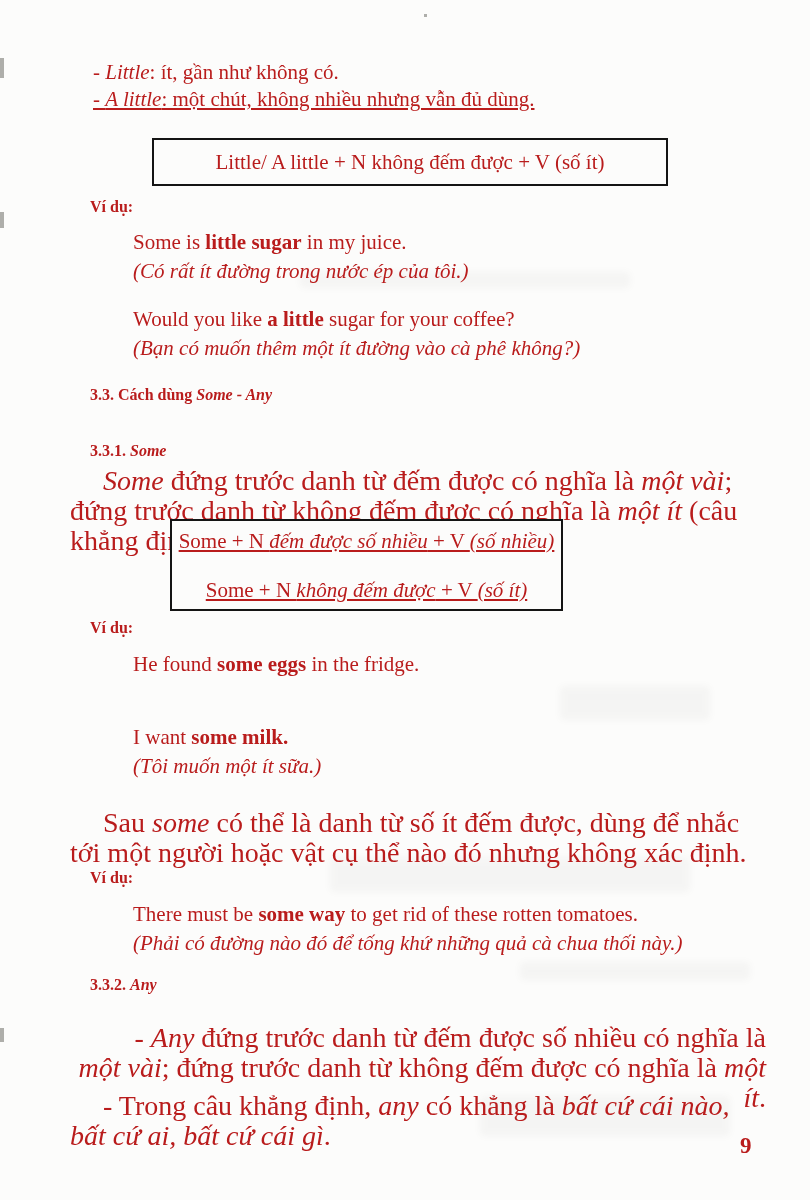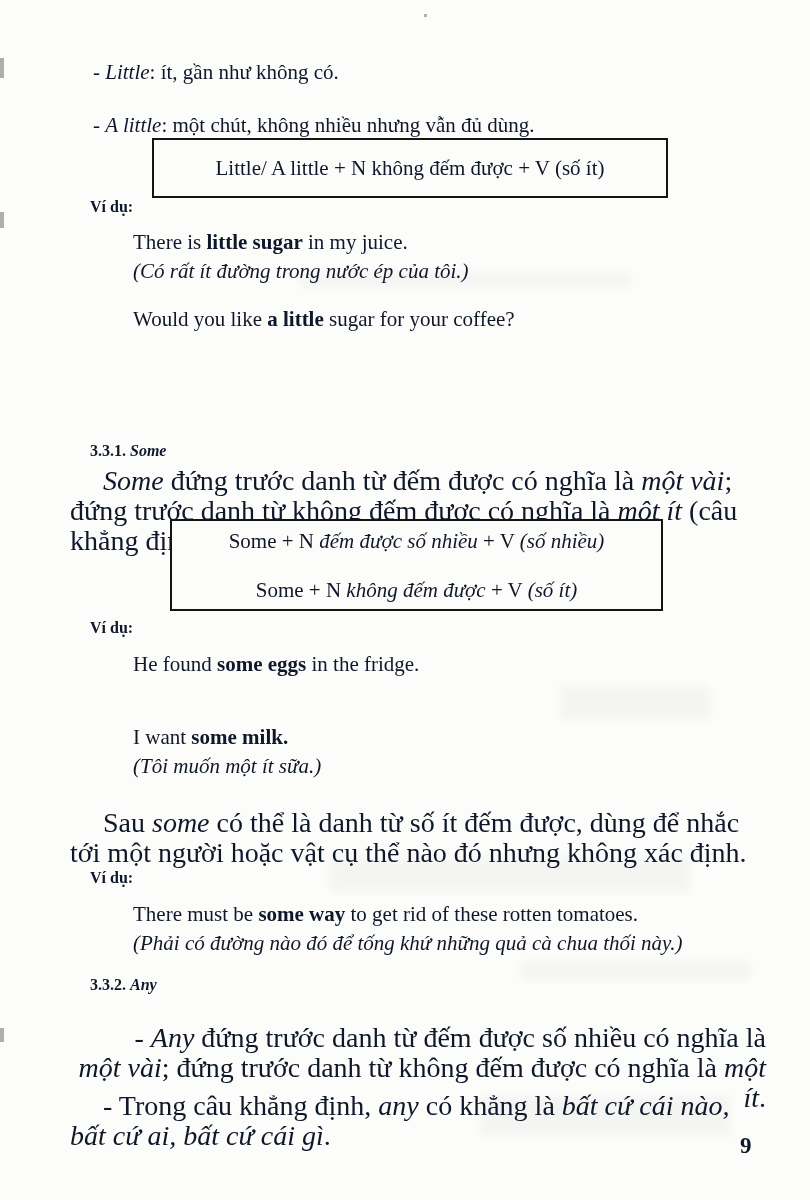--- a/index.html
+++ b/index.html
@@ -2,21 +2,21 @@
 <html><head>
 <meta charset="utf-8">
 <style>
   html,body{margin:0;padding:0;background:#e8e8e6;}
   .page{
     position:relative;
     width:810px;height:1200px;
     margin:0 auto;
     background:#fcfcfb;
     font-family:"Liberation Serif","DejaVu Serif",serif;
-    color:#0f172a;
+    color:#b91c1c;
     overflow:hidden;
   }
   .t{position:absolute;margin:0;font-size:21px;line-height:26px;white-space:nowrap;}
   .p{position:absolute;margin:12px;font-size:28px;line-height:30px;white-space:normal;text-indent:33px;}
   .h{position:absolute;margin:0;font-size:16px;line-height:26px;font-weight:bold;white-space:nowrap;}
   .b{font-weight:bold;}
   .i{font-style:italic;}
   .rulebox{
     position:absolute;
     border:2px solid #141414;
@@ -39,36 +39,38 @@
   <div class="speck" style="left:0;top:58px;width:4px;height:20px;"></div>
   <div class="speck" style="left:0;top:212px;width:4px;height:16px;"></div>
   <div class="speck" style="left:0;top:1028px;width:4px;height:14px;"></div>
   <div class="smudge" style="left:300px;top:272px;width:330px;height:16px;"></div>
   <div class="smudge" style="left:560px;top:686px;width:150px;height:34px;"></div>
   <div class="smudge" style="left:330px;top:858px;width:360px;height:34px;"></div>
   <div class="smudge" style="left:520px;top:962px;width:230px;height:18px;"></div>
   <div class="smudge" style="left:480px;top:1096px;width:250px;height:40px;"></div>
 
   <p class="t" style="left:93px;top:59px;"><span>- </span><span class="i">Little</span><span>: ít, gần như không có.</span></p>
-  <p class="t" style="left:93px;top:112px;"><span>- </span><span class="i">A little</span><span>: một chút, không nhiều nhưng vẫn đủ dùng.</span></p>
+  <p class="t" style="left:93px;top:86px;text-decoration:underline;"><span>- </span><span class="i">A little</span><span>: một chút, không nhiều nhưng vẫn đủ dùng.</span></p>
 
-  <div class="rulebox" style="left:152px;top:138px;width:516px;height:60px;">
+  <div class="rulebox" style="left:152px;top:138px;width:516px;height:48px;">
     <p class="t"><span>Little/ A little + N không đếm được + V (số ít)</span></p>
   </div>
 
   <p class="h" style="left:90px;top:194px;">Ví dụ:</p>
-  <p class="t" style="left:133px;top:229px;"><span>There is </span><span class="b">little sugar</span><span> in my juice.</span></p>
+  <p class="t" style="left:133px;top:229px;"><span>Some is </span><span class="b">little sugar</span><span> in my juice.</span></p>
   <p class="t" style="left:133px;top:258px;"><span class="i">(Có rất ít đường trong nước ép của tôi.)</span></p>
   <p class="t" style="left:133px;top:306px;"><span>Would you like </span><span class="b">a little</span><span> sugar for your coffee?</span></p>
+  <p class="t" style="left:133px;top:335px;"><span class="i">(Bạn có muốn thêm một ít đường vào cà phê không?)</span></p>
 
+  <p class="h" style="left:90px;top:382px;"><span class="b">3.3. Cách dùng </span><span class="b i">Some - Any</span></p>
   <p class="h" style="left:90px;top:438px;"><span class="b">3.3.1. </span><span class="b i">Some</span></p>
 
   <p class="p" style="left:58px;top:454px;width:698px;"><span class="i">Some</span><span> đứng trước danh từ đếm được có nghĩa là </span><span class="i">một vài</span><span>; đứng trước danh từ không đếm được có nghĩa là </span><span class="i">một ít</span><span> (câu khẳng định).</span></p>
 
-  <div class="rulebox" style="left:170px;top:519px;width:493px;height:92px;gap:23px;">
+  <div class="rulebox" style="left:170px;top:519px;width:393px;height:92px;gap:23px;text-decoration:underline;">
     <p class="t"><span>Some + N </span><span class="i">đếm được số nhiều</span><span> + V </span><span class="i">(số nhiều)</span></p>
     <p class="t"><span>Some + N </span><span class="i">không đếm được</span><span> + V </span><span class="i">(số ít)</span></p>
   </div>
 
   <p class="h" style="left:90px;top:615px;">Ví dụ:</p>
   <p class="t" style="left:133px;top:651px;font-family:Liberation Serif, serif;"><span>He found </span><span class="b">some eggs</span><span> in the fridge.</span></p>
   <p class="t" style="left:133px;top:724px;"><span>I want </span><span class="b">some milk.</span></p>
   <p class="t" style="left:133px;top:753px;"><span class="i">(Tôi muốn một ít sữa.)</span></p>
 
   <p class="p" style="left:58px;top:796px;width:700px;"><span>Sau </span><span class="i">some</span><span> có thể là danh từ số ít đếm được, dùng để nhắc tới một người hoặc vật cụ thể nào đó nhưng không xác định.</span></p>

